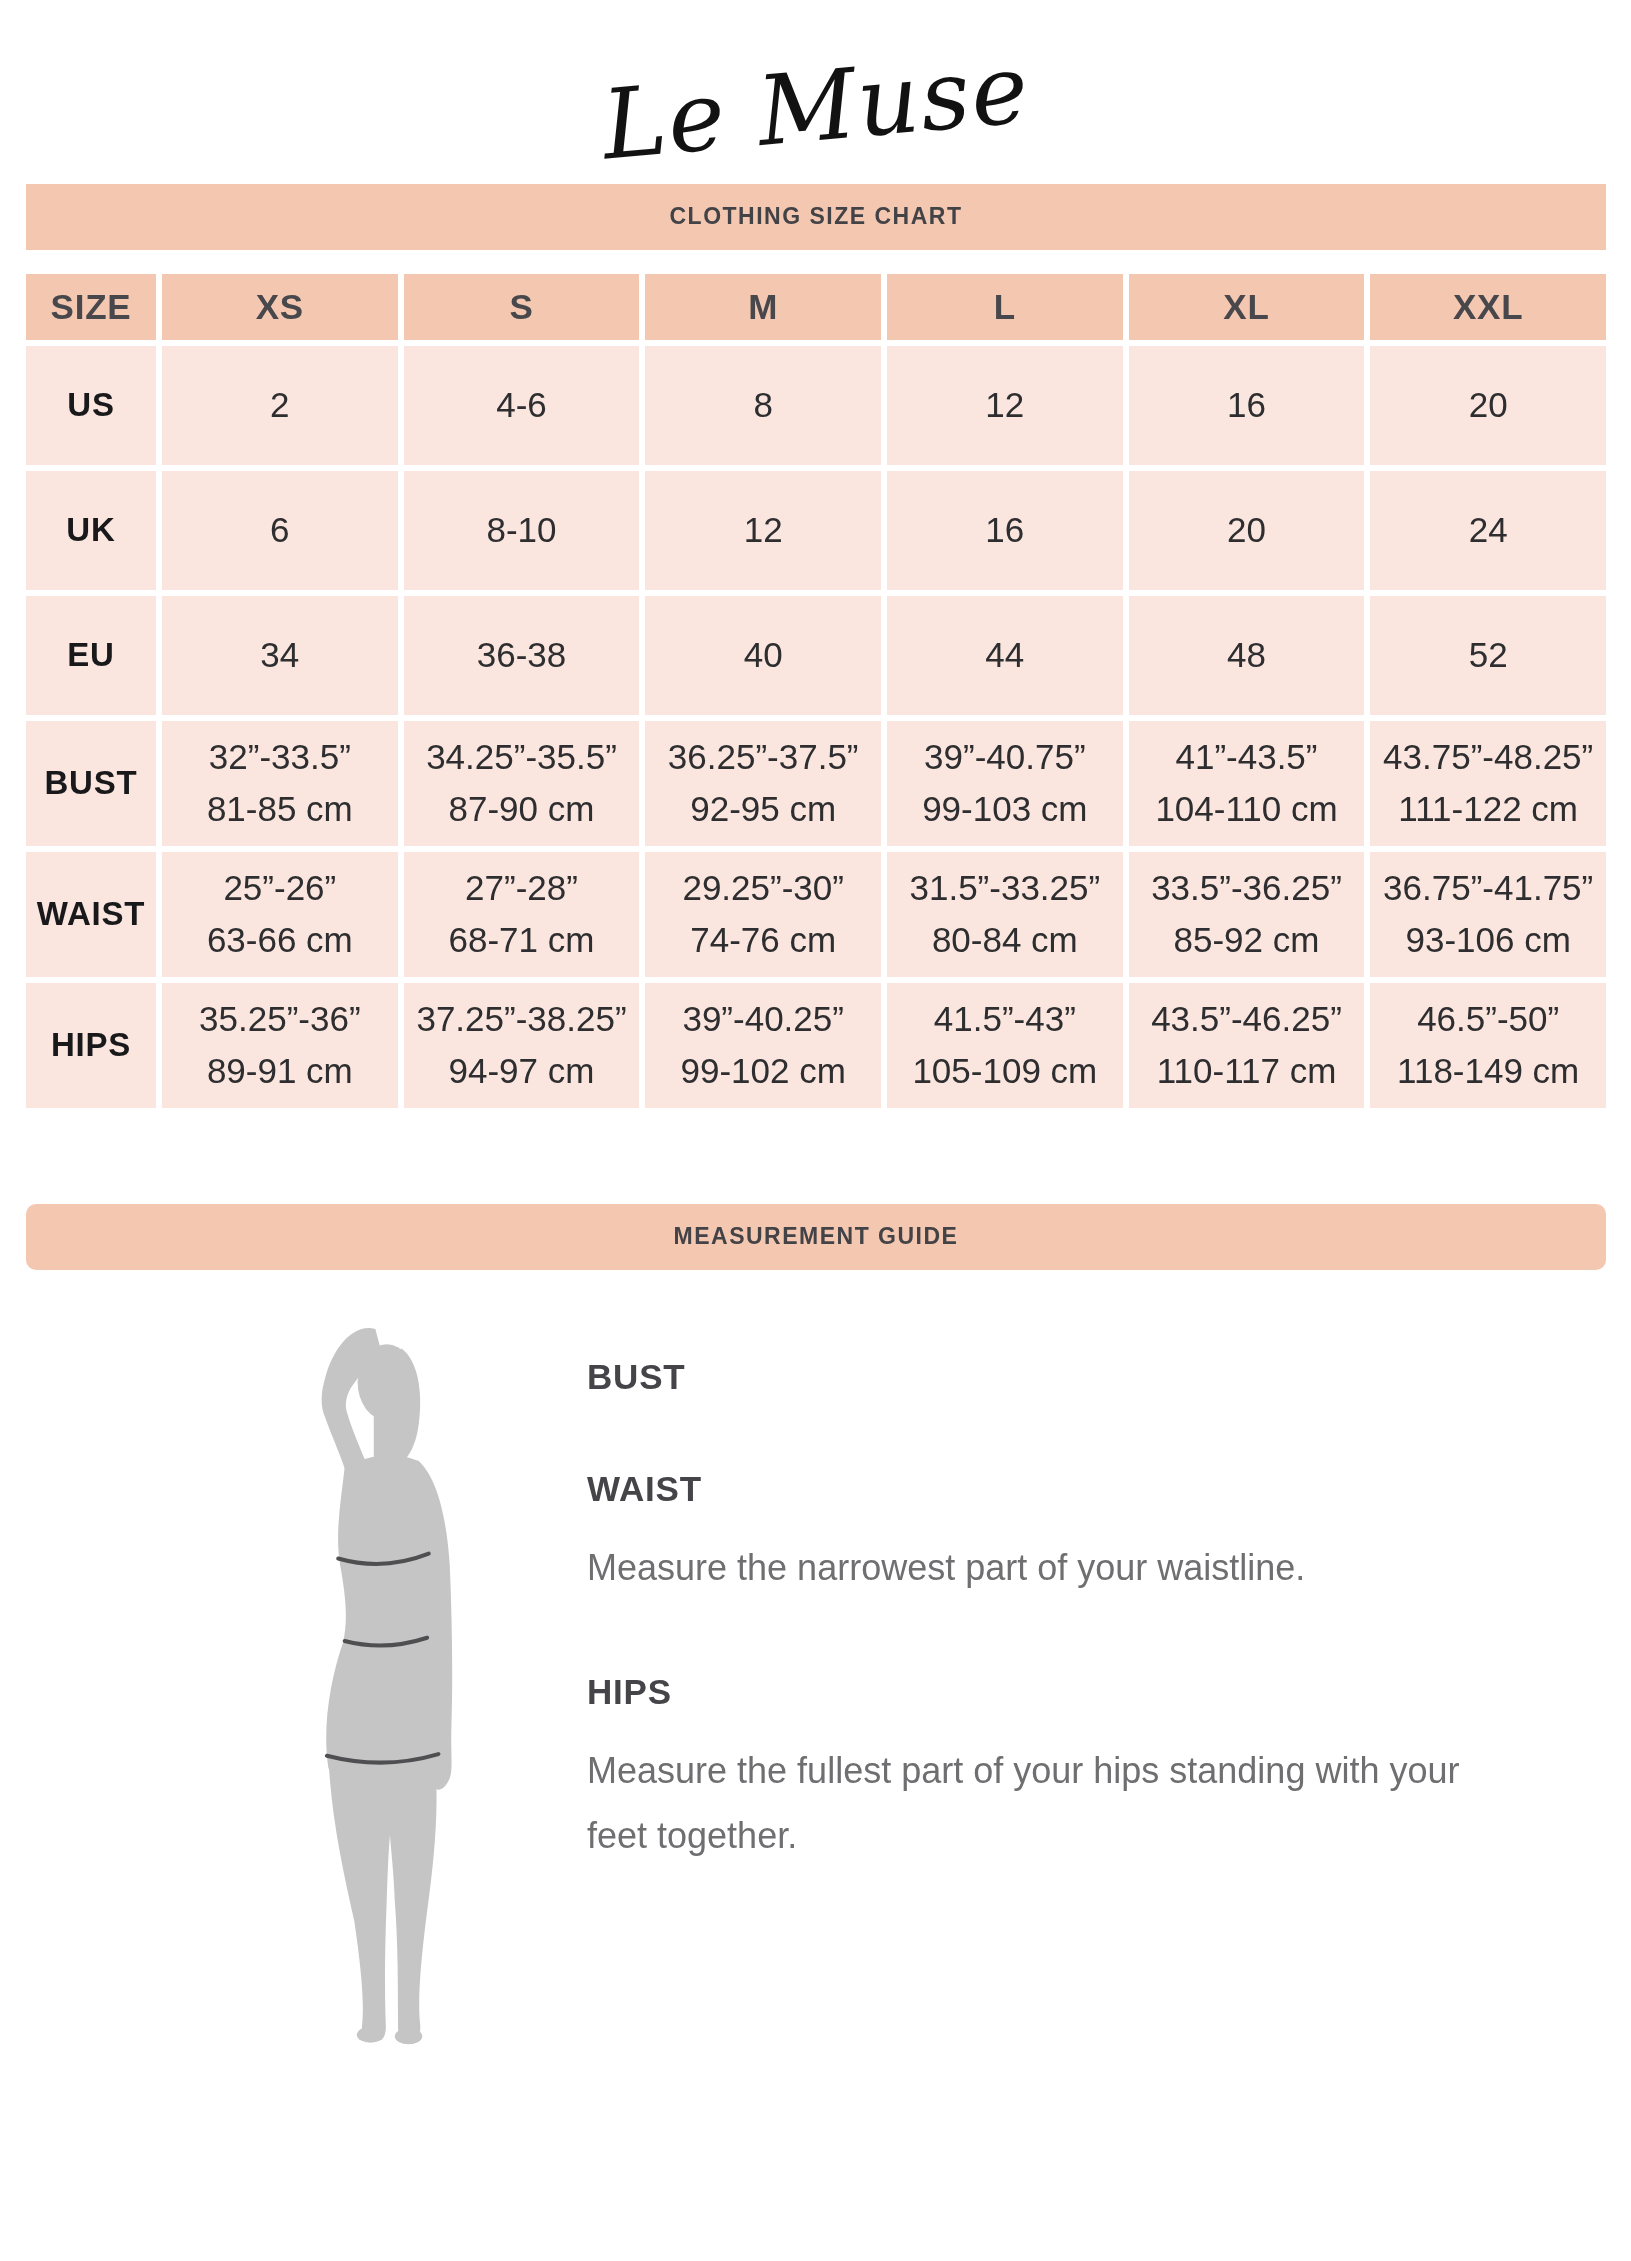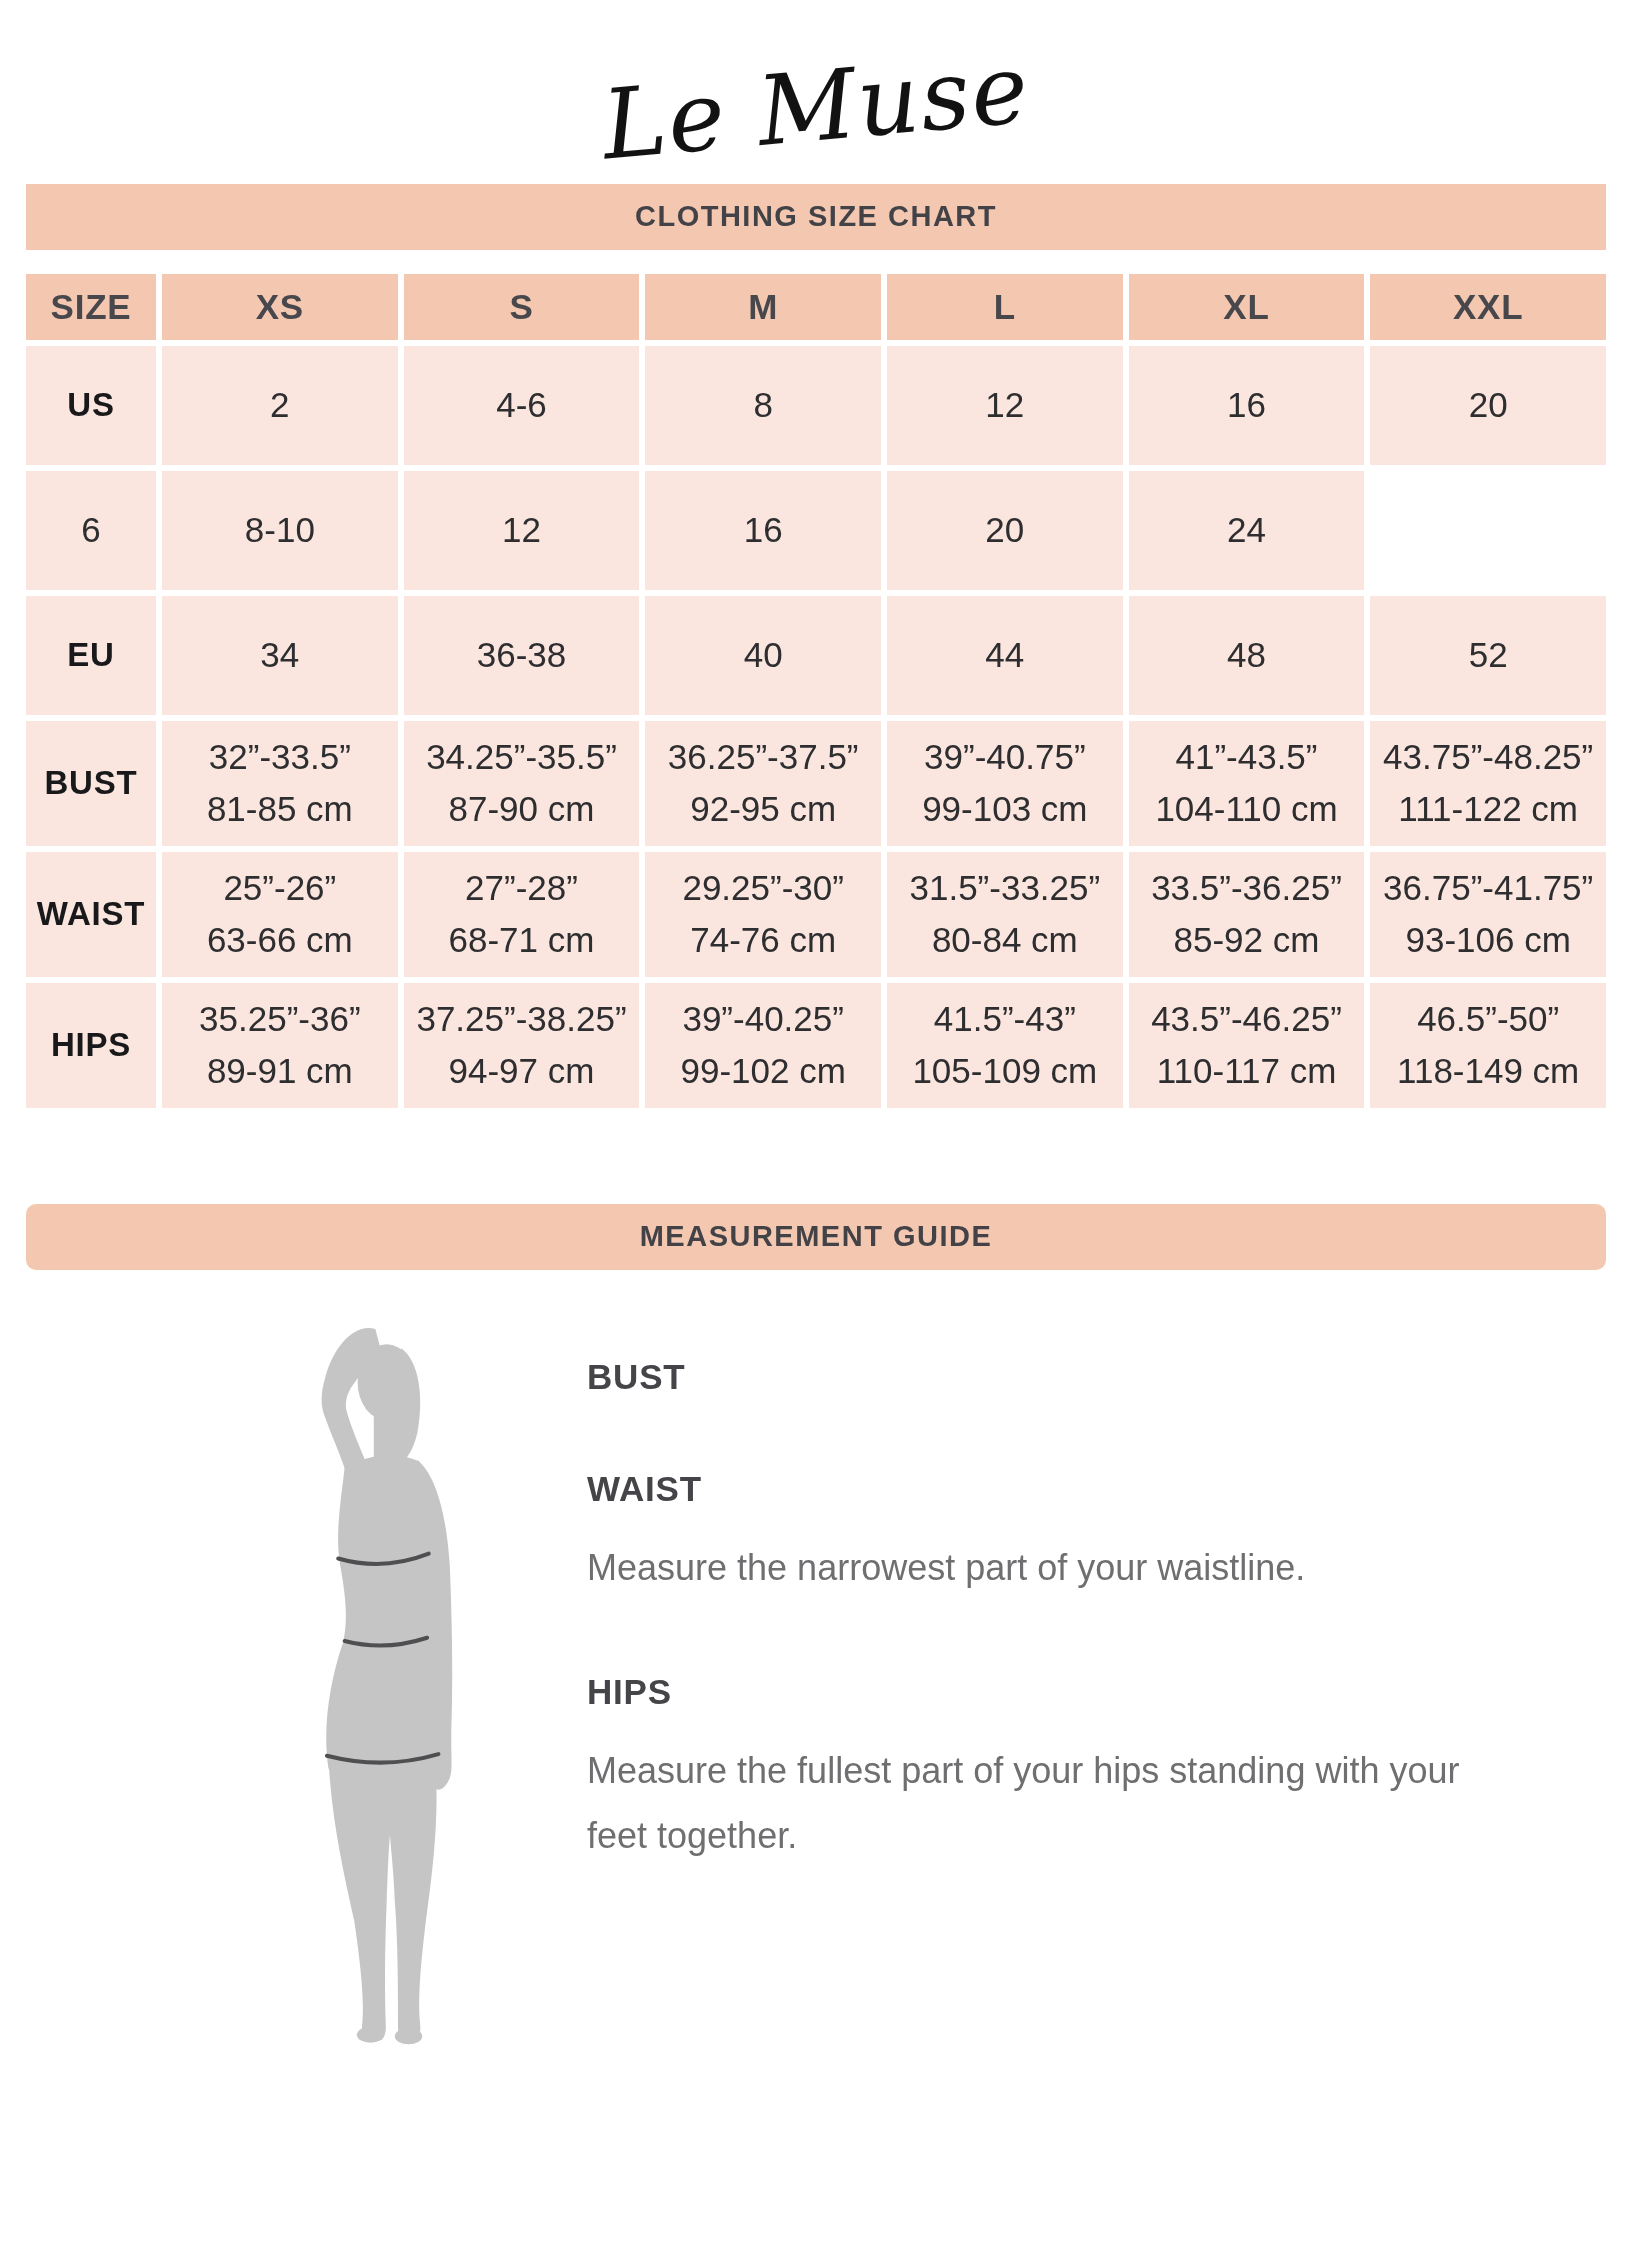--- a/index.html
+++ b/index.html
@@ -23,21 +23,21 @@
     transform: rotate(-5deg);
     letter-spacing: 1.5px;
   }
 
   
   .chart { margin: 4.5px 26px 0 26px; }
   .band {
     height: 66px;
     background: #F4C7B1;
     display: flex; align-items: center; justify-content: center;
-    font-size: 29px; font-weight: 700; letter-spacing: 1.5px;
+    font-size: 23px; font-weight: 700; letter-spacing: 1.5px;
     color: #434347;
   }
   .tbl { margin-top: 24px; display: flex; flex-direction: column; gap: 6px; }
   .trow { display: grid; grid-template-columns: 130px repeat(6, 1fr); gap: 6px; }
   .cell {
     background: #FAE6DF;
     display: flex; flex-direction: column;
     align-items: center; justify-content: center;
     gap: 12px;
     font-size: 35px; color: #2E2E30;
@@ -118,20 +118,23 @@
       <div class="cell">
           <span>16</span>
         </div>
       <div class="cell">
           <span>20</span>
         </div>
     </div>
 
     <div class="trow srow">
       <div class="cell">
+          <span class="lbl">UK</span>
+        </div>
+      <div class="cell">
           <span>6</span>
         </div>
       <div class="cell">
           <span>8-10</span>
         </div>
       <div class="cell">
           <span>12</span>
         </div>
       <div class="cell">
           <span>16</span>

